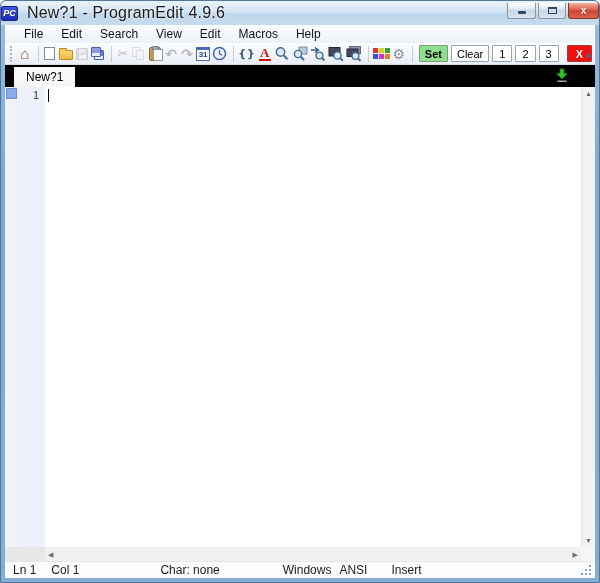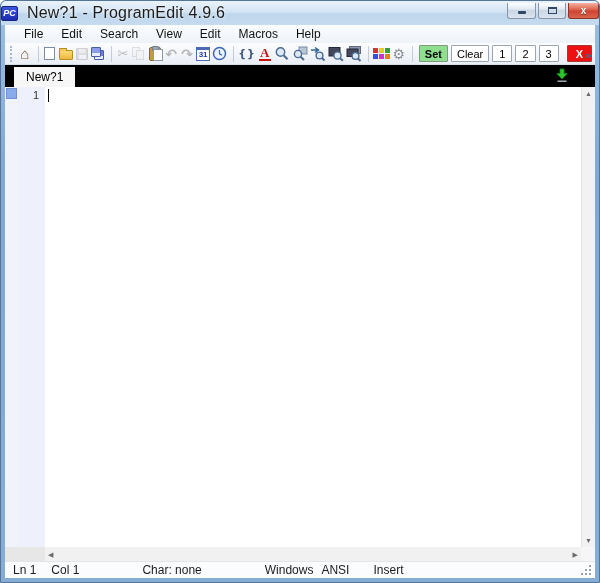--- a/index.html
+++ b/index.html
@@ -88,21 +88,21 @@
 
   
   .hscroll-row { height:14px; flex:0 0 auto; display:flex; }
   .hs-corner { width:40px; background:#e7e7e7; flex:0 0 auto; }
   .hs-track { flex:1 1 auto; background:#f1f1f1; display:flex; align-items:center; justify-content:space-between; padding:0 3px; }
   .hs-right-corner { width:14px; background:#f6f6f6; flex:0 0 auto; }
 
   
   .statusbar { height:17px; flex:0 0 auto; background:#fafcfe; border-top:1px solid #e2e6ea; display:flex; align-items:center; font-size:12px; color:#1c1c1c; position:relative; }
   .st { white-space:nowrap; }
-  .st-ln { margin-left:8px; } .st-col { margin-left:15px; } .st-char { margin-left:63px; }
+  .st-ln { margin-left:8px; } .st-col { margin-left:15px; } .st-char { margin-left:81px; }
   .st-os { margin-left:63px; } .st-enc { margin-left:8px; } .st-mode { margin-left:24px; }
   .rgrip { position:absolute; right:3px; bottom:2px; width:12px; height:12px; }
   .rgrip:before { content:""; position:absolute; left:0; top:0; width:2px; height:2px;
     box-shadow:9px 9px 0 #98a0aa, 9px 5px 0 #98a0aa, 5px 9px 0 #98a0aa, 9px 1px 0 #98a0aa, 1px 9px 0 #98a0aa, 5px 5px 0 #98a0aa; }
 </style>
 </head>
 <body>
 
 <div class="window">
 

